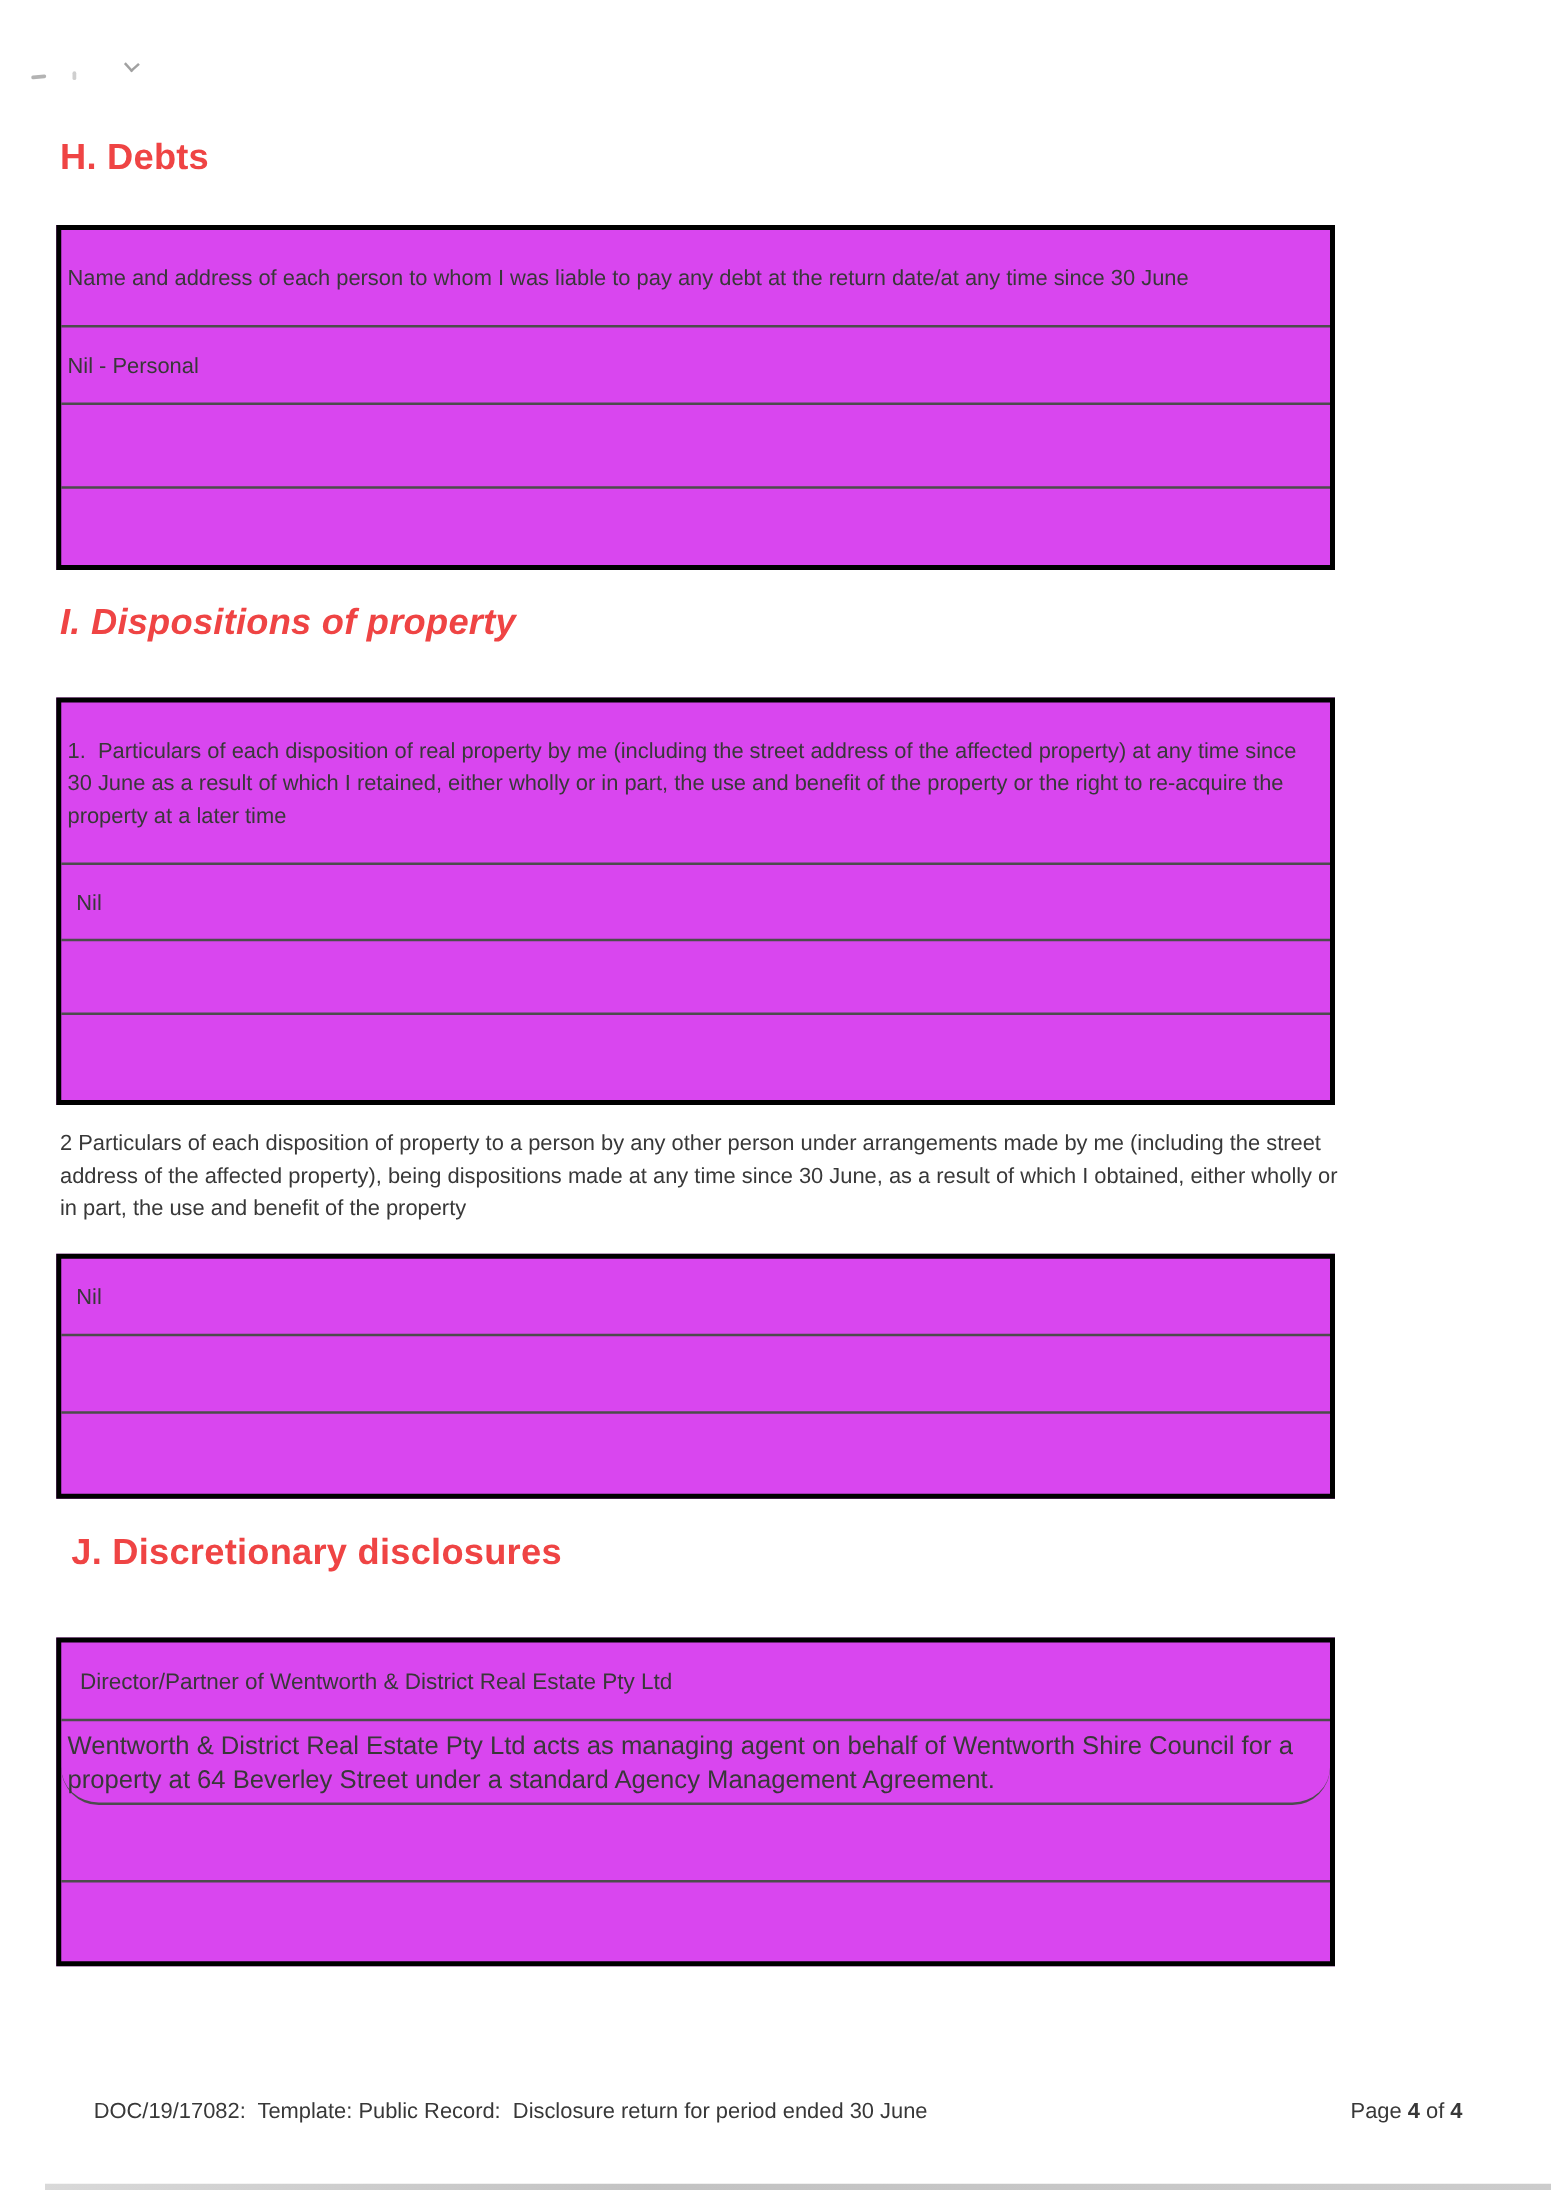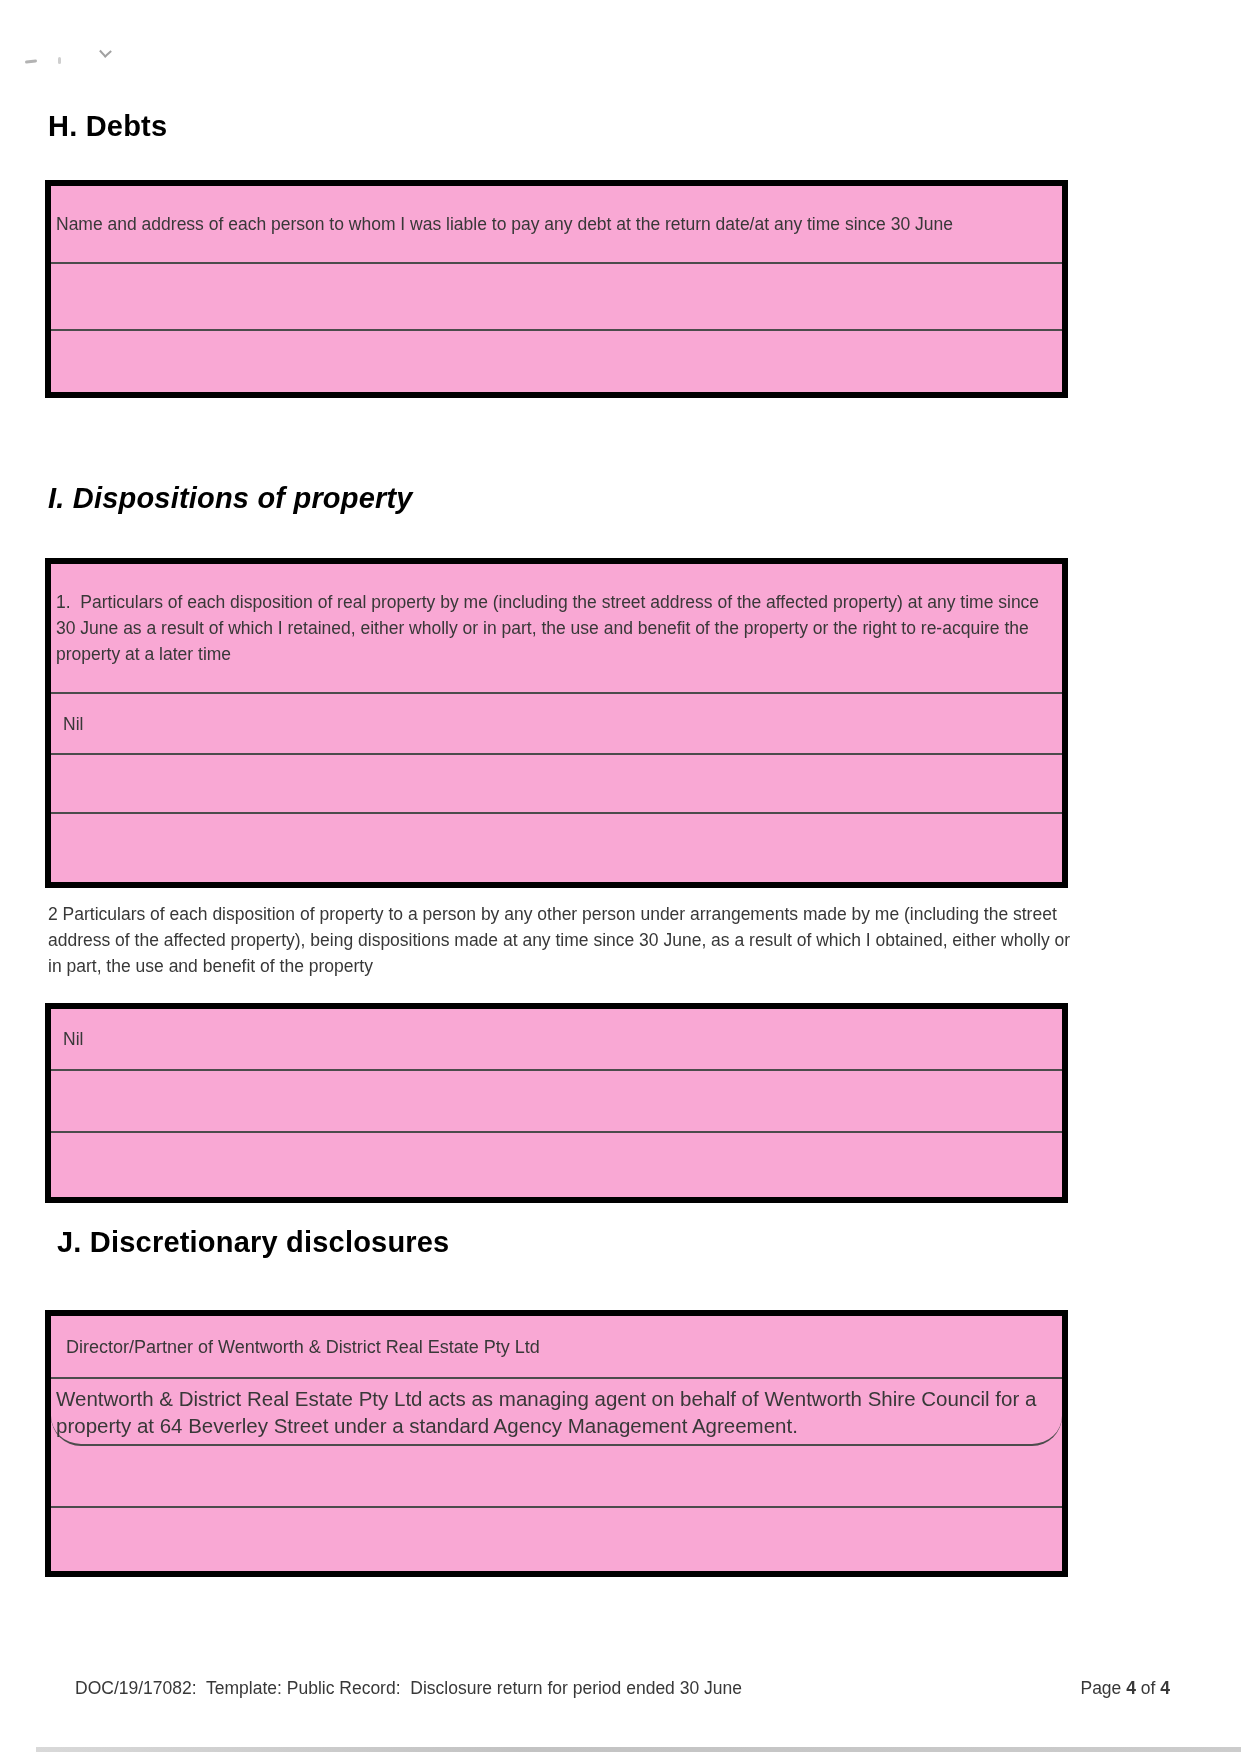--- a/index.html
+++ b/index.html
@@ -13,31 +13,31 @@
     height: 1755px;
     background: #ffffff;
     font-family: "Liberation Sans", sans-serif;
     color: #383838;
     overflow: hidden;
   }
   .section-heading {
     position: absolute;
     font-size: 29px;
     font-weight: bold;
-    color: #000000;
+    color: #ef4444;
     letter-spacing: 0.2px;
     white-space: nowrap;
   }
   .form-table {
     position: absolute;
     left: 45px;
     width: 1023px;
-    border: 6px solid #000000;
+    border: 4px solid #000000;
     box-sizing: border-box;
-    background: #f9a8d4;
+    background: #d946ef;
   }
   .form-row {
     box-sizing: border-box;
     border-bottom: 2px solid #4c4c4c;
     display: flex;
     align-items: center;
     padding-left: 5px;
     padding-right: 18px;
     font-size: 17.5px;
     line-height: 26px;
@@ -133,20 +133,21 @@
 <div class="page">
 
   <div class="speck speck-dash"></div>
   <div class="speck speck-dot"></div>
   <div class="speck speck-v"></div>
 
   <div class="section-heading" id="heading-debts">H. Debts</div>
 
   <div class="form-table" id="table-debts">
     <div class="form-row r0">Name and address of each person to whom I was liable to pay any debt at the return date/at any time since 30 June</div>
+    <div class="form-row r1">Nil - Personal</div>
     <div class="form-row r2"></div>
     <div class="form-row r3"></div>
   </div>
 
   <div class="section-heading" id="heading-disp">I. Dispositions of property</div>
 
   <div class="form-table" id="table-disp1">
     <div class="form-row r0">1.  Particulars of each disposition of real property by me (including the street address of the affected property) at any time since 30 June as a result of which I retained, either wholly or in part, the use and benefit of the property or the right to re-acquire the property at a later time</div>
     <div class="form-row r1">Nil</div>
     <div class="form-row r2"></div>

